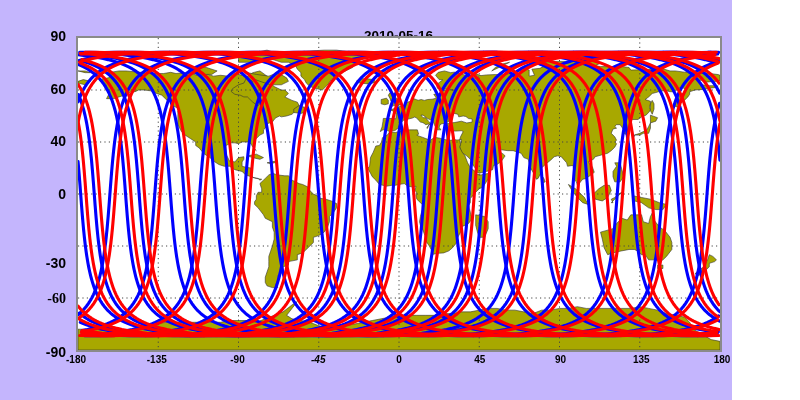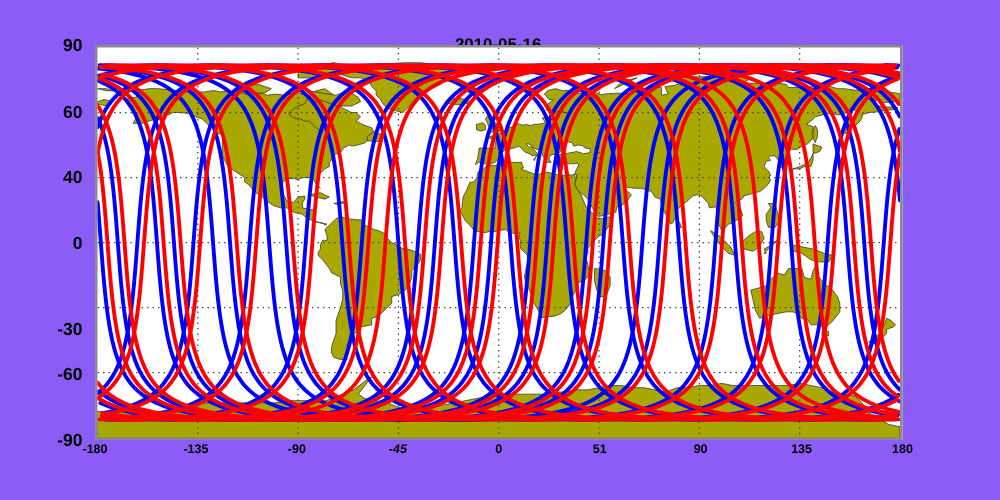--- a/index.html
+++ b/index.html
@@ -1,21 +1,21 @@
 <!DOCTYPE html>
 <html><head>
 <meta charset="utf-8">
 <style>
   html,body{margin:0;padding:0;background:#ffffff;}
   body{
     width:800px;height:400px;overflow:hidden;
     font-family:"Liberation Sans", sans-serif;
     -webkit-font-smoothing:antialiased;
   }
-  #root{position:relative;width:800px;height:400px;background:#8b5cf6;}
+  #root{position:relative;width:732px;height:400px;background:#c4b5fd;}
 
   #title{
     position:absolute;left:0;top:13px;width:800px;
     text-align:center;
     font-size:13.5px;font-weight:bold;color:#000;
     letter-spacing:0px;white-space:pre;
   }
   #title .gap{display:inline-block;width:9px;}
 
   #plot{
@@ -182,28 +182,28 @@
         </g>
     </svg>
   </div>
 
   <div id="ylabels">
       <div class="ylab" style="top: 36px;">90</div>
       <div class="ylab" style="top: 88.6667px; text-align: right;">60</div>
       <div class="ylab" style="top: 141.333px;">40</div>
       <div class="ylab" style="top: 194px;">0</div>
       <div class="ylab" style="top: 246.667px; margin-top: 16px;">-30</div>
-      <div class="ylab" style="top: 299.333px;">-60</div>
+      <div class="ylab" style="top: 299.333px; font-family: Liberation Serif, serif;">-60</div>
       <div class="ylab" style="top: 352px;">-90</div>
     </div>
   <div id="xlabels">
       <div class="xlab" style="left: 76px;">-180</div>
       <div class="xlab" style="left: 156.75px;">-135</div>
       <div class="xlab" style="left: 237.5px;">-90</div>
       <div class="xlab" style="left: 318.25px; font-style: italic;">-45</div>
       <div class="xlab" style="left: 399px;">0</div>
-      <div class="xlab" style="left: 479.75px;">51</div>
+      <div class="xlab" style="left: 479.75px;">45</div>
       <div class="xlab" style="left: 560.5px;">90</div>
       <div class="xlab" style="left: 641.25px;">135</div>
       <div class="xlab" style="left: 722px;">180</div>
     </div>
 
 </div>
 
 </body></html>

